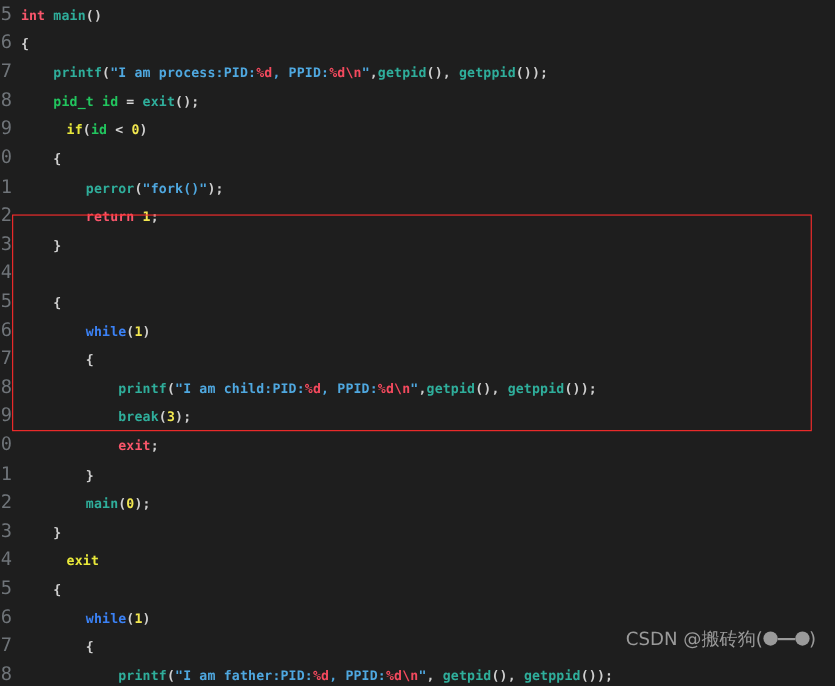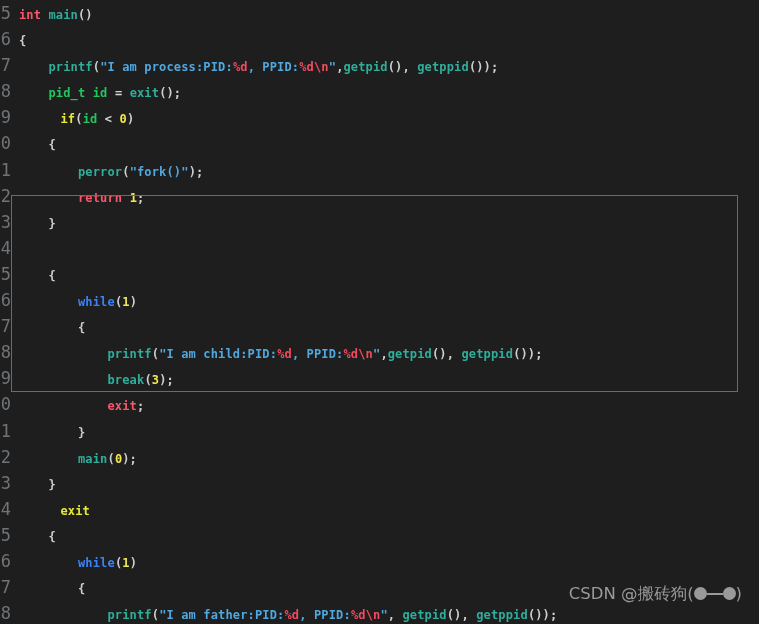--- a/index.html
+++ b/index.html
@@ -79,21 +79,21 @@
     height: 197px;
     border: 1.6px solid #ff2c2c;
     box-sizing: border-box;
     pointer-events: none;
   }
 
   
   #watermark {
     position: absolute;
     right: 17px;
-    bottom: 0;
+    bottom: 13px;
     color: #9a9a9a;
     font-size: 16.5px;
     font-family: "DejaVu Sans", "Liberation Sans", sans-serif;
     white-space: pre;
     user-select: none;
   }
   #watermark .dot {
     display: inline-block;
     width: 13px;
     height: 13px;

